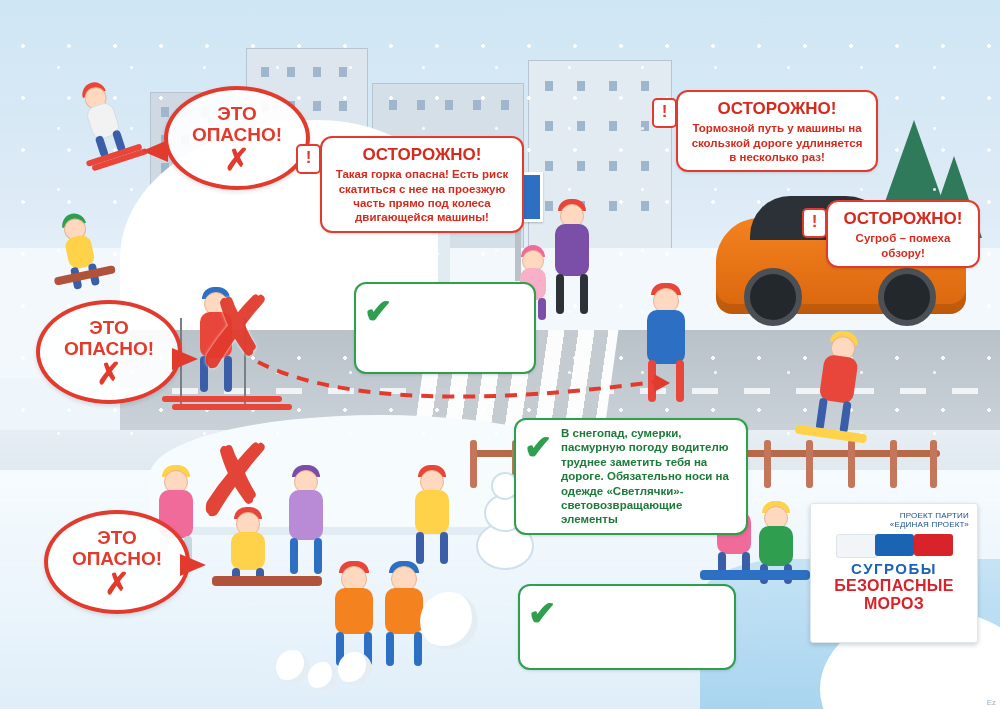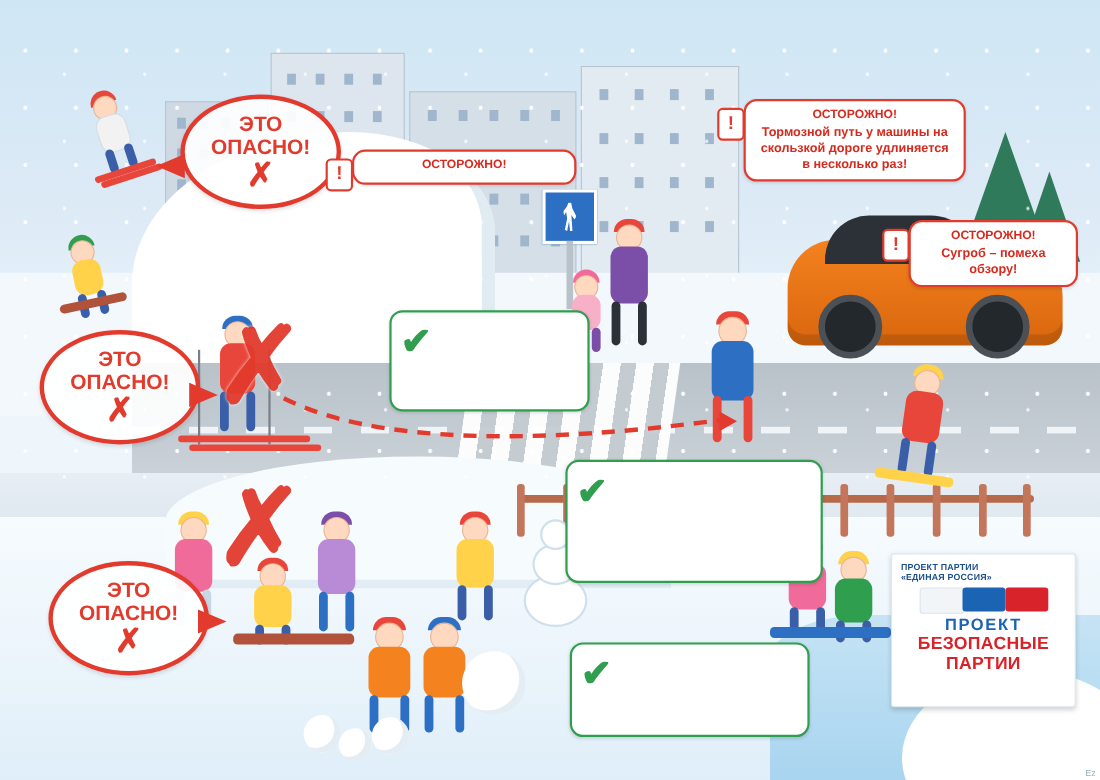--- a/index.html
+++ b/index.html
@@ -97,21 +97,21 @@
   }
 
   
   .bubble{
     position:absolute;background:#ffffff;border:2px solid #e23b2e;
     border-radius:12px;padding:6px 9px;
     color:#d62a1e;font-size:11.5px;line-height:1.25;text-align:center;font-weight:bold;
     box-shadow:0 1px 3px rgba(0,0,0,.12);
   }
   .bubble.green{border-color:#2f9e4f;color:#1d7a3a;text-align:left;}
-  .bubble .hdr{display:block;margin-bottom:2px;font-size:11px;}
+  .bubble .hdr{display:block;margin-bottom:2px;font-size:17px;}
   .bang{
     position:absolute;left:-26px;top:6px;width:21px;height:26px;
     border:2px solid #e23b2e;border-radius:5px;background:#fff;
     color:#e23b2e;font-weight:bold;font-size:17px;line-height:24px;text-align:center;
   }
   .check{
     position:absolute;left:8px;top:12px;width:30px;height:34px;
     color:#2f9e4f;font-size:34px;line-height:30px;font-weight:bold;
   }
   .bubble.green .body{display:block;margin-left:36px;}
@@ -159,21 +159,21 @@
   .snowman div{position:absolute;background:#ffffff;border:2px solid #cfe0ec;border-radius:50%;}
   .snowpile{position:absolute;background:#ffffff;border-radius:50%;box-shadow:inset -6px -4px 0 rgba(205,222,234,.55);}
 
   
   .logo{
     position:absolute;right:22px;bottom:66px;width:168px;height:140px;
     background:#ffffff;border:1px solid #dfe6ec;border-radius:3px;
     box-shadow:0 2px 5px rgba(0,0,0,.18);
     padding:7px 8px;box-sizing:border-box;
   }
-  .logo .party{font-size:8px;color:#1b4f8a;font-weight:bold;line-height:1.15;text-align:left;letter-spacing:.2px;}
+  .logo .party{font-size:8px;color:#1b4f8a;font-weight:normal;line-height:1.15;text-align:right;letter-spacing:.2px;}
   .logo .flag{margin:5px auto 4px;width:116px;height:22px;position:relative;}
   .logo .flag i{position:absolute;top:0;height:22px;width:39px;border-radius:3px;}
   .logo .flag i:nth-child(1){left:0;background:#f2f5f8;border:1px solid #dde4ea;}
   .logo .flag i:nth-child(2){left:39px;background:#1b63b3;}
   .logo .flag i:nth-child(3){left:78px;background:#d8232a;}
   .logo .pr{color:#1b63b3;font-weight:bold;font-size:15px;text-align:center;letter-spacing:1.5px;}
   .logo .safe{color:#d8232a;font-weight:bold;font-size:16px;text-align:center;line-height:1.08;letter-spacing:.3px;}
   .corner-mark{position:absolute;right:4px;bottom:2px;font-size:8px;color:#9bb0c2;}
 
   
@@ -481,53 +481,55 @@
   <div class="danger" style="left:44px;top:510px">
     <span>ЭТО</span>
     <span>ОПАСНО!</span>
     <span class="x">✗</span>
   </div>
   <div class="tail" style="left:180px;top:554px;border-left:26px solid #e23b2e;"></div>
 
   <div class="bubble" style="left:320px;top:136px;width:182px">
     <span class="bang">!</span>
     <span class="hdr">ОСТОРОЖНО!</span>
+    <span>Такая горка опасна! Есть риск скатиться с нее на проезжую часть прямо под колеса двигающейся машины!</span>
   </div>
 
   <div class="bubble" style="left:676px;top:90px;width:180px">
     <span class="bang">!</span>
     <span class="hdr">ОСТОРОЖНО!</span>
     <span>Тормозной путь у машины на скользкой дороге удлиняется в несколько раз!</span>
   </div>
 
   <div class="bubble" style="left:826px;top:200px;width:132px">
     <span class="bang">!</span>
     <span class="hdr">ОСТОРОЖНО!</span>
     <span>Сугроб – помеха обзору!</span>
   </div>
 
   <div class="bubble green" style="left:354px;top:282px;width:160px;min-height:76px">
     <span class="check">✔</span>
   </div>
 
   <div class="bubble green" style="left:514px;top:418px;width:212px;min-height:96px">
     <span class="check">✔</span>
+    <span class="body">В снегопад, сумерки, пасмурную погоду водителю труднее заметить тебя на дороге. Обязательно носи на одежде «Светлячки»-световозвращающие элементы</span>
   </div>
 
   <div class="bubble green" style="left:518px;top:584px;width:196px;min-height:70px">
     <span class="check">✔</span>
   </div>
 
   <div class="logo">
     <div class="party">ПРОЕКТ ПАРТИИ</div>
-    <div class="party">«ЕДИНАЯ РОССИЯ»</div>
+    <div class="party">«ЕДИНАЯ ПРОЕКТ»</div>
     <div class="flag">
         <i></i>
         <i></i>
         <i></i>
       </div>
-    <div class="pr">ПРОЕКТ</div>
+    <div class="pr">СУГРОБЫ</div>
     <div class="safe">БЕЗОПАСНЫЕ</div>
-    <div class="safe">ПАРТИИ</div>
+    <div class="safe">МОРОЗ</div>
   </div>
 
   <div class="corner-mark">Ez</div>
 </div>
 
 </body></html>

